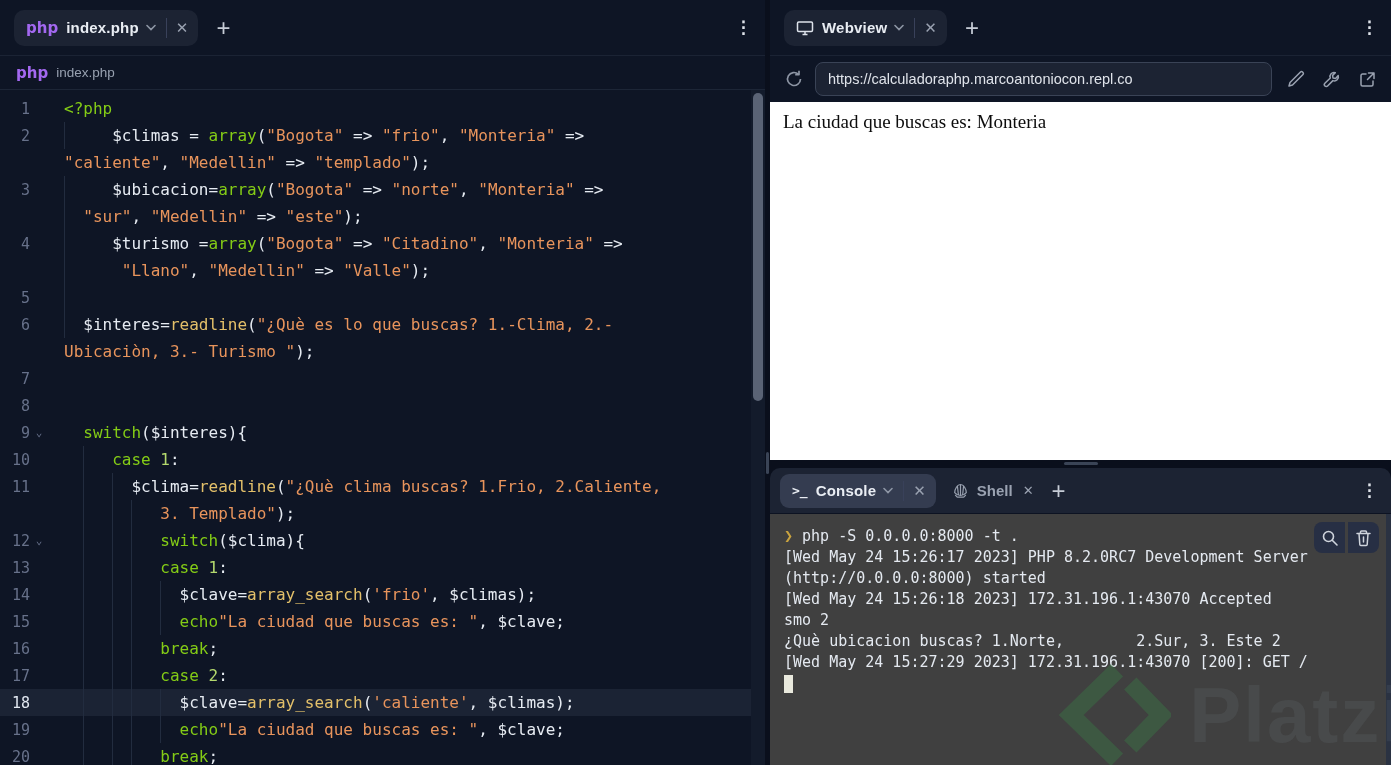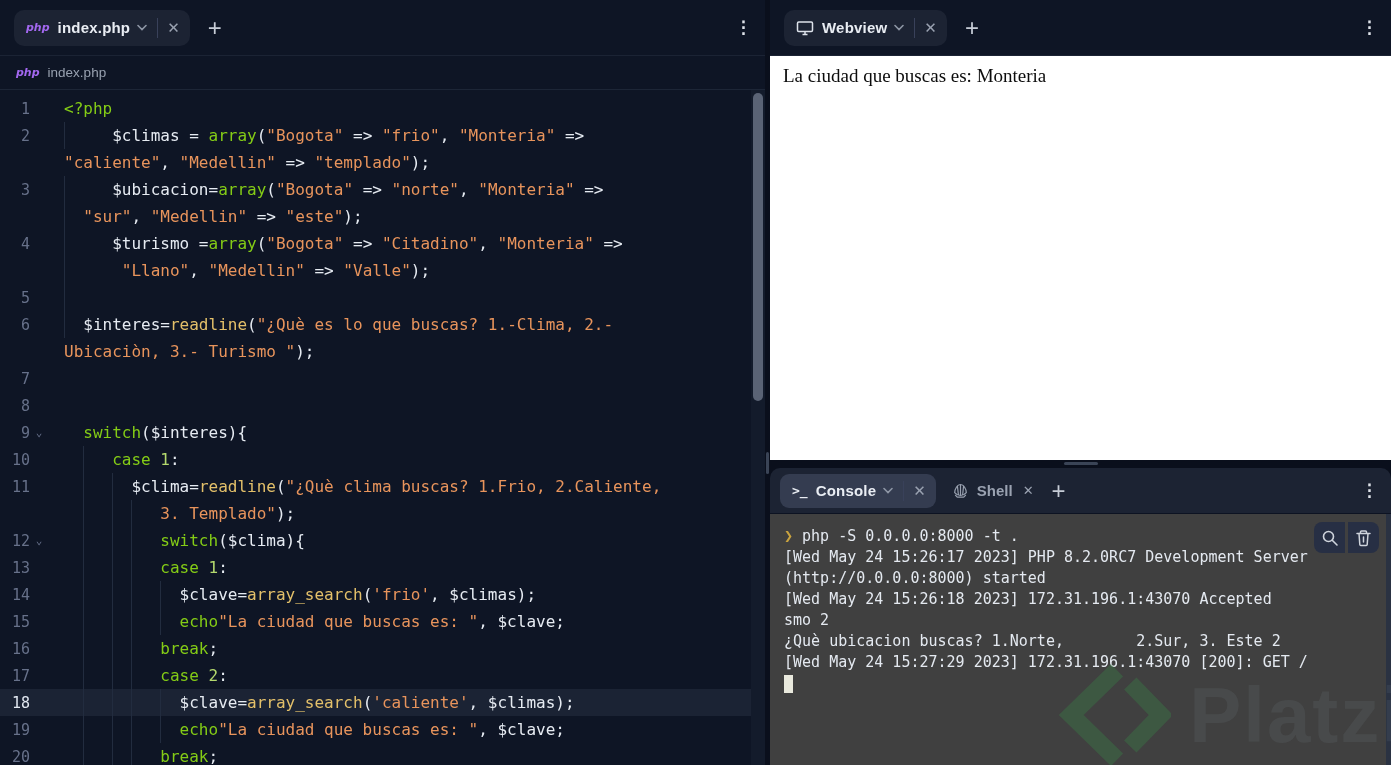--- a/index.html
+++ b/index.html
@@ -10,21 +10,21 @@
   
   .tabbar { height:56px; display:flex; align-items:center; padding:0 12px 0 14px; flex:none; }
   .tab-pill { display:flex; align-items:center; height:36px; background:#1c2333; border-radius:10px; padding:0 10px 0 12px; }
   .tab-pill .tlabel { color:#e9edf3; font-size:15px; font-weight:700; letter-spacing:.2px; }
   .icon { display:inline-flex; align-items:center; justify-content:center; color:#9aa2b1; }
   .chev { margin-left:7px; color:#8d95a4; display:inline-flex; }
   .pill-div { width:1px; height:20px; background:#39415a; margin:0 9px 0 10px; }
   .xbtn { color:#9aa2b1; font-size:15px; line-height:1; cursor:pointer; }
   .plus { margin-left:18px; color:#c6ccd6; font-size:24px; font-weight:300; line-height:1; cursor:pointer; }
   .kebab { margin-left:auto; color:#dfe3ea; font-size:17px; font-weight:700; letter-spacing:1px; cursor:pointer; }
-  .php-badge { font-style:italic; font-weight:700; font-size:11px; color:#a368f0; margin-right:8px; font-family:"DejaVu Sans", sans-serif; }
+  .php-badge { font-weight:700; font-size:15px; color:#a368f0; margin-right:8px; font-family:"DejaVu Sans", sans-serif; }
 
   
   .editor-pane { width:765px; height:765px; background:#0e1525; display:flex; flex-direction:column; position:relative; }
   .editor-pane .tabbar { border-bottom:1px solid #1b2334; }
   .breadcrumb { height:34px; display:flex; align-items:center; padding-left:16px; border-bottom:1px solid #1d2637; flex:none; }
   .breadcrumb .bc-label { color:#98a1b0; font-size:13.5px; }
   .code-area { flex:1; position:relative; padding-top:5px; overflow:hidden; font-family:"DejaVu Sans Mono","Liberation Mono",monospace; font-size:16px; }
   .code-row { height:27px; display:flex; align-items:center; position:relative; }
   .code-row.active { background:#1b2334; }
   .gutter { width:50px; flex:none; display:flex; align-items:center; justify-content:flex-end; padding-right:2px; }
@@ -352,20 +352,46 @@
             <svg width="10" height="7" viewBox="0 0 10 7">
                 <path d="M1 1.5l4 4 4-4" fill="none" stroke="currentColor" stroke-width="1.6" stroke-linecap="round"></path>
               </svg>
           </span>
           <span class="pill-div"></span>
           <span class="xbtn">✕</span>
         </div>
         <span class="plus">+</span>
         <span class="kebab">⋮</span>
       </div>
+      <div class="url-row">
+        <span class="reload">
+          <svg width="20" height="20" viewBox="0 0 20 20" fill="none" stroke="currentColor" stroke-width="1.7">
+              <path d="M16.5 10a6.5 6.5 0 1 1-2-4.7"></path>
+              <path d="M15 1.8v3.8h-3.8" stroke-linejoin="round"></path>
+            </svg>
+        </span>
+        <input class="url-input" spellcheck="false" value="https://calculadoraphp.marcoantoniocon.repl.co" style="">
+        <span class="url-actions">
+          <span class="icon">
+            <svg width="19" height="19" viewBox="0 0 19 19" fill="none" stroke="currentColor" stroke-width="1.5">
+                <path d="M3 16l1-3.5L14.5 2a1.4 1.4 0 0 1 2 0l.5.5a1.4 1.4 0 0 1 0 2L6.5 15 3 16z" stroke-linejoin="round"></path>
+              </svg>
+          </span>
+          <span class="icon">
+            <svg width="19" height="19" viewBox="0 0 19 19" fill="none" stroke="currentColor" stroke-width="1.5">
+                <path d="M16.2 5.6a4 4 0 0 1-5.3 5L5.6 16a1.9 1.9 0 0 1-2.7-2.7l5.4-5.3a4 4 0 0 1 5-5.3L10.6 5.4l.4 2.6 2.6.4 2.6-2.8z" stroke-linejoin="round"></path>
+              </svg>
+          </span>
+          <span class="icon">
+            <svg width="19" height="19" viewBox="0 0 19 19" fill="none" stroke="currentColor" stroke-width="1.5">
+                <path d="M8 4H4.5A1.5 1.5 0 0 0 3 5.5v9A1.5 1.5 0 0 0 4.5 16h9a1.5 1.5 0 0 0 1.5-1.5V11M10.5 3H16v5.5M16 3l-6.5 6.5" stroke-linejoin="round" stroke-linecap="round"></path>
+              </svg>
+          </span>
+        </span>
+      </div>
       <div class="web-content">
         <div class="web-text">La ciudad que buscas es: Monteria</div>
       </div>
     </div>
 
     <div class="h-gap">
         <div class="h-handle"></div>
       </div>
 
     <div class="console-pane">

